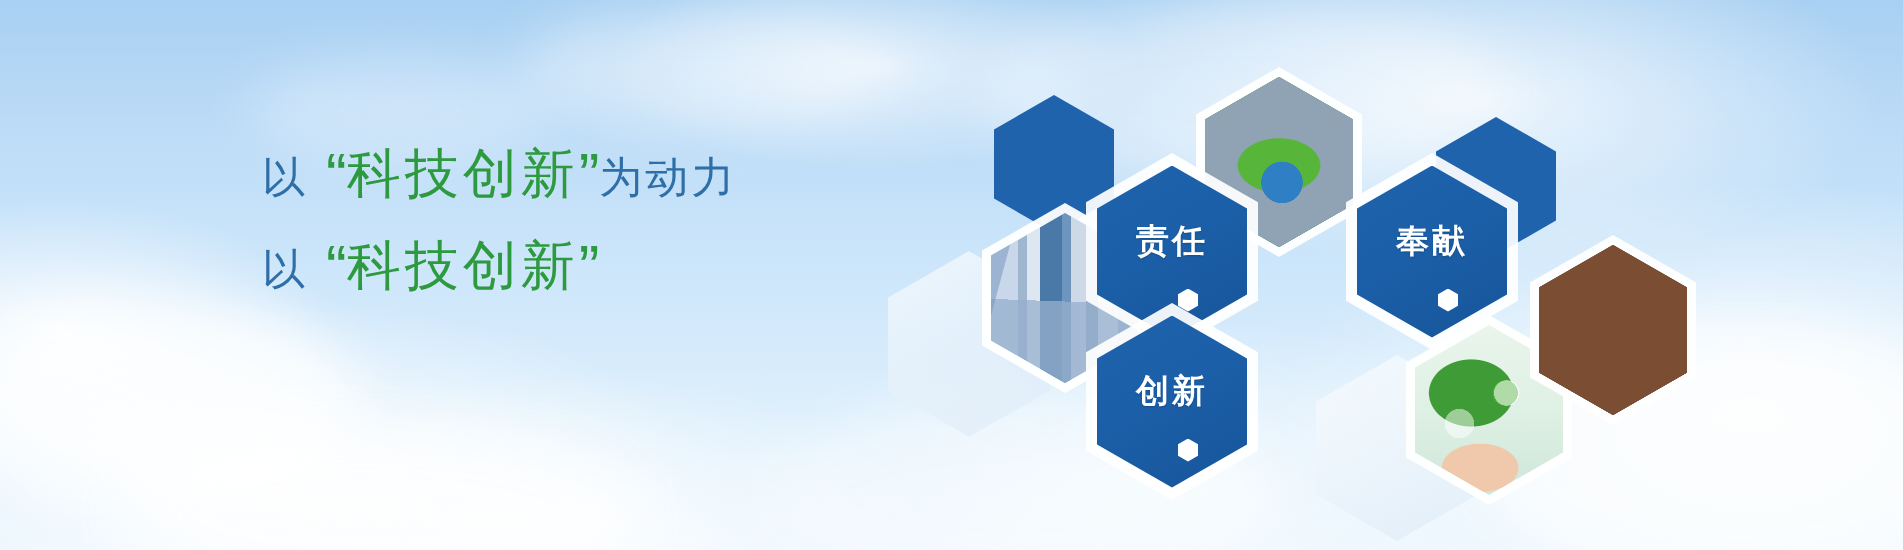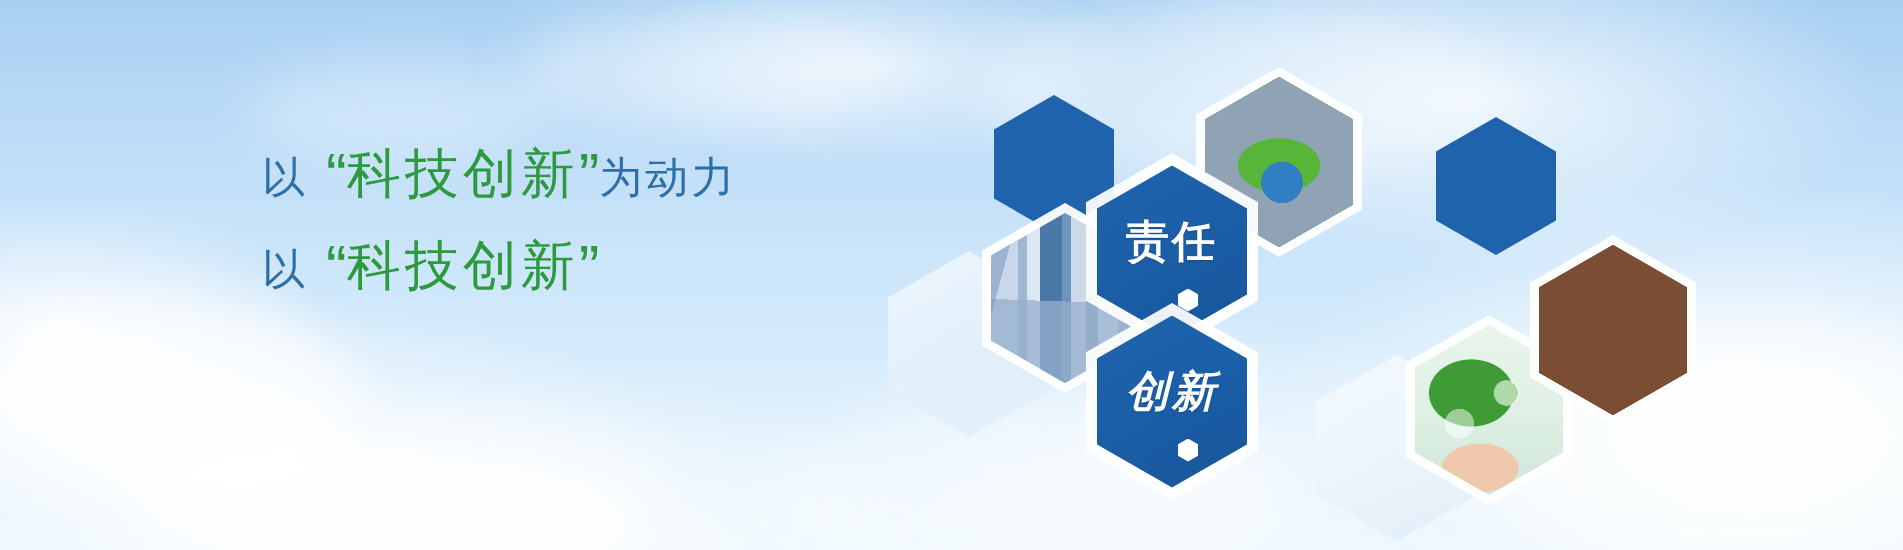--- a/index.html
+++ b/index.html
@@ -85,21 +85,21 @@
     clip-path: polygon(50% 0%, 100% 25%, 100% 75%, 50% 100%, 0% 75%, 0% 25%);
     -webkit-clip-path: polygon(50% 0%, 100% 25%, 100% 75%, 50% 100%, 0% 75%, 0% 25%);
     background: rgba(255,255,255,0.92);
     display: flex; align-items: center; justify-content: center;
   }
   .hex-blue {
     background: linear-gradient(150deg, #1f63ad 0%, #1b5fa8 45%, #17559a 100%);
   }
   .hex-label {
     color: #ffffff;
-    font-size: 43px;
+    font-size: 33px;
     font-weight: bold;
     letter-spacing: 3px;
     text-shadow: 0 1px 2px rgba(0,0,0,0.18);
     transform: translateY(-10px);
   }
   .hex-dot {
     position: absolute;
     width: 20px; height: 23px;
     background: #ffffff;
     clip-path: polygon(50% 0%, 100% 25%, 100% 75%, 50% 100%, 0% 75%, 0% 25%);
@@ -233,24 +233,30 @@
       <div class="hex-photo ph-team"></div>
     </div>
 
     <div class="hex-outer" style="left:86px; top:98px;">
       <div class="hex hex-blue">
         <span class="hex-label">责任</span>
         <span class="hex-dot"></span>
       </div>
     </div>
 
-    <div class="hex-outer" style="left:86px; top:248px;font-style:italic;">
+    <div class="hex-outer" style="left:86px; top:248px;">
       <div class="hex hex-blue">
         <span class="hex-label">创新</span>
         <span class="hex-dot"></span>
       </div>
     </div>
 
 
+    <div class="hex-outer" style="left:346px; top:98px;">
+      <div class="hex hex-blue">
+        <span class="hex-label">奉献</span>
+        <span class="hex-dot"></span>
+      </div>
+    </div>
 
   </div>
 
 </div>
 
 </body></html>

